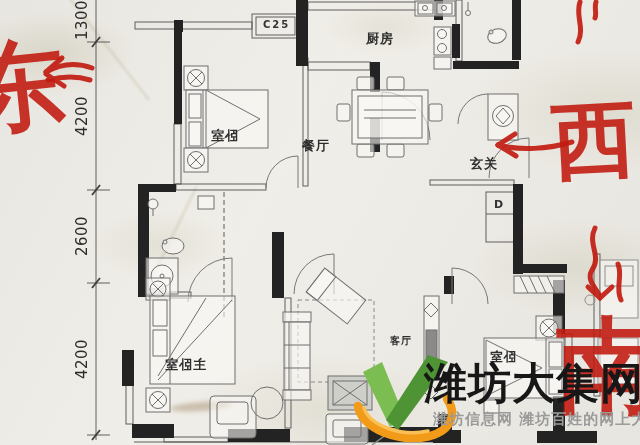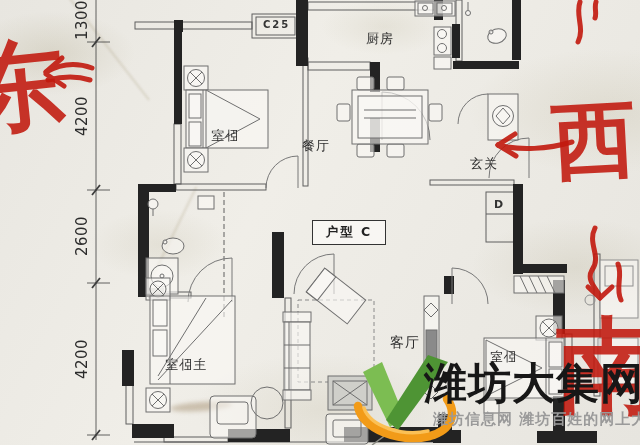--- a/index.html
+++ b/index.html
@@ -13,21 +13,21 @@
     background:
       radial-gradient(ellipse 120px 60px at 8% 12%, rgba(150,140,100,.20), transparent 70%),
       radial-gradient(ellipse 200px 90px at 95% 25%, rgba(160,150,110,.16), transparent 70%),
       radial-gradient(ellipse 150px 70px at 90% 60%, rgba(150,140,100,.15), transparent 70%),
       radial-gradient(ellipse 100px 50px at 25% 55%, rgba(150,140,100,.12), transparent 70%),
       radial-gradient(ellipse 180px 80px at 50% 92%, rgba(155,145,105,.13), transparent 70%),
       radial-gradient(ellipse 90px 40px at 60% 6%, rgba(150,140,100,.12), transparent 70%);
   }
   .crease{position:absolute;background:rgba(150,130,90,.22);filter:blur(1px);}
   .smudge{position:absolute;background:rgba(120,85,40,.30);filter:blur(2px);border-radius:50%;}
-  .room-label{position:absolute;font-size:13px;font-weight:normal;color:#2e2e2e;letter-spacing:1px;white-space:nowrap;}
+  .room-label{position:absolute;font-size:13px;font-weight:bold;color:#2e2e2e;letter-spacing:1px;white-space:nowrap;}
   .mirrored{transform:scaleX(-1);}
   .tiny-label{position:absolute;font-weight:bold;color:#333;white-space:nowrap;}
   .dim{position:absolute;width:60px;height:16px;display:flex;align-items:center;justify-content:center;
        transform:rotate(-90deg);font-size:15px;color:#2b2b2b;letter-spacing:.5px;}
   .unit-box{position:absolute;left:312px;top:220px;width:74px;height:25px;
        display:flex;align-items:center;justify-content:center;
        background:rgba(249,248,244,.85);border:1.7px solid #333;
        font-size:12.5px;font-weight:bold;color:#222;letter-spacing:2px;box-sizing:border-box;}
   .red-char{position:absolute;font-weight:bold;opacity:.88;line-height:1;white-space:nowrap;}
   .wm-title{position:absolute;left:424px;top:362px;font-size:43px;font-weight:900;
@@ -298,26 +298,25 @@
 
   <div class="dim" style="left:52px;top:12px;">1300</div>
   <div class="dim" style="left:52px;top:108px;">4200</div>
   <div class="dim" style="left:52px;top:228px;">2600</div>
   <div class="dim" style="left:52px;top:351px;">4200</div>
 
   <div class="room-label mirrored" style="left:210px;top:127px;">卧室</div>
   <div class="room-label" style="left:366px;top:30px;">厨房</div>
   <div class="room-label" style="left:302px;top:137px;">餐厅</div>
   <div class="room-label" style="left:470px;top:155px;">玄关</div>
-  <div class="room-label" style="left:390px;top:334px;font-size:14px;">客厅</div>
+  <div class="room-label" style="left:390px;top:334px;font-size:10px;">客厅</div>
   <div class="room-label mirrored" style="left:164px;top:356px;">主卧室</div>
   <div class="room-label mirrored" style="left:489px;top:349px;font-size:12.5px;">卧室</div>
   <div class="tiny-label" style="left:494px;top:198px;font-size:11px;">D</div>
   <div class="tiny-label" style="left:263px;top:19px;font-size:10px;letter-spacing:2px;">C25</div>
-  <div class="unit-box">户型 C</div>
 
   <svg class="layer" width="640" height="445" viewBox="0 0 640 445">
     <g stroke="#c2190e" stroke-width="5" stroke-linecap="round" fill="none" opacity="0.9">
       <g>
         <path d="M92,68 C76,62 60,64 46,72"></path>
           <path d="M90,80 C74,75 60,77 48,80"></path>
         <path d="M46,72 L62,58"></path>
           <path d="M46,74 L64,86"></path>
       </g>
       <g>

